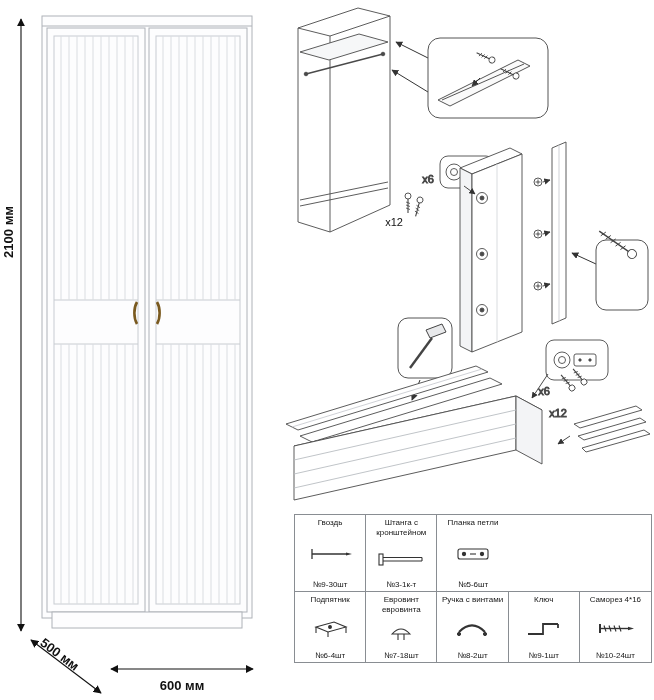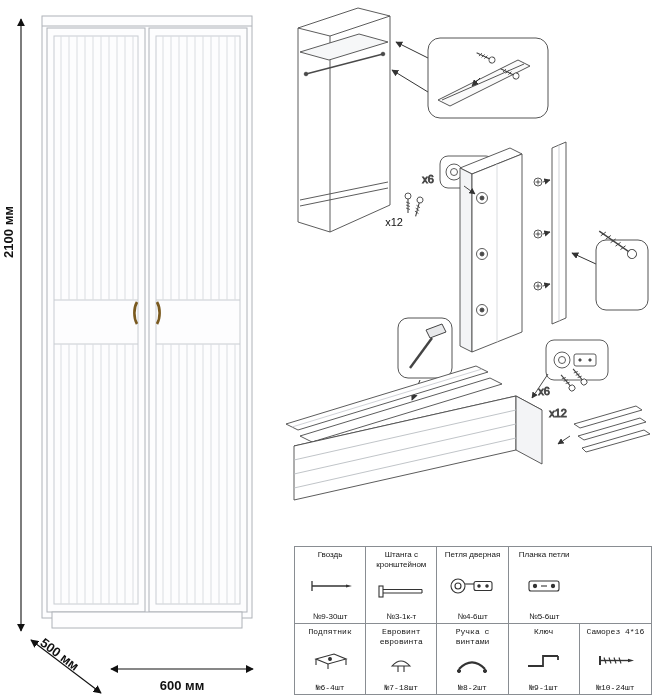--- a/index.html
+++ b/index.html
@@ -6,27 +6,27 @@
   .canvas{
     position:relative;width:654px;height:700px;background:#ffffff;
     font-family:"Liberation Sans",sans-serif;overflow:hidden;
   }
   svg{position:absolute;display:block;}
   svg text{font-family:"Liberation Sans",sans-serif;fill:#111;}
   .dim-label{font-size:13px;font-weight:bold;}
   .count-label{font-size:11px;}
   
   .parts-table{
-    position:absolute;left:294px;top:546px;width:356px;
+    position:absolute;left:294px;top:514px;width:356px;
     border:1px solid #898d92;background:#fff;
   }
   .pt-row{display:grid;grid-template-columns:repeat(5,1fr);}
   .pt-row.r1{border-bottom:1px solid #898d92;}
   .pt-row.r1 .pt-cell{height:76px;}
-  .pt-row.r2 .pt-cell{height:70px;font-family:Liberation Mono, monospace;}
+  .pt-row.r2 .pt-cell{height:70px;}
   .pt-cell{
     border-right:1px solid #898d92;display:flex;flex-direction:column;
     align-items:center;justify-content:space-between;padding:3px 1px 2px 1px;
     box-sizing:border-box;min-width:0;background:#fff;
   }
   .pt-cell:last-child{border-right:none;justify-content:space-between;}
   .pt-name{font-size:8px;line-height:1.2;text-align:center;color:#151515;}
   .pt-qty{font-size:8px;color:#151515;white-space:nowrap;}
   .pt-icon{flex:0 0 auto;}
   .pt-icon svg{position:static;}
@@ -254,36 +254,20 @@
             <rect x="6" y="7" width="4" height="11"></rect>
             <line x1="10" y1="10.5" x2="49" y2="10.5"></line>
                 <line x1="10" y1="14" x2="49" y2="14"></line>
             <line x1="49" y1="10.5" x2="49" y2="14"></line>
               </g>
             </svg>
         </div>
         <div class="pt-qty">№3-1к-т</div>
       </div>
 
-      <div class="pt-cell">
-        <div class="pt-name">Петля дверная</div>
-        <div class="pt-icon">
-          <svg width="56" height="24" viewBox="0 0 56 24">
-              <g stroke="#333" fill="#fff" stroke-width="1.1">
-            <circle cx="14" cy="12" r="7"></circle>
-                <circle cx="14" cy="12" r="3"></circle>
-            <rect x="30" y="7.5" width="18" height="9" rx="2"></rect>
-            <line x1="21" y1="10" x2="30" y2="10"></line>
-            <circle cx="35" cy="12" r="1.2" fill="#333"></circle>
-                <circle cx="43" cy="12" r="1.2" fill="#333"></circle>
-              </g>
-            </svg>
-        </div>
-        <div class="pt-qty">№4-6шт</div>
-      </div>
 
       <div class="pt-cell">
         <div class="pt-name">Планка петли</div>
         <div class="pt-icon">
           <svg width="56" height="24" viewBox="0 0 56 24">
               <g stroke="#333" fill="#fff" stroke-width="1.1">
             <rect x="13" y="7" width="30" height="10" rx="2"></rect>
             <circle cx="19" cy="12" r="1.6" fill="#333"></circle>
                 <circle cx="37" cy="12" r="1.6" fill="#333"></circle>
             <line x1="25" y1="12" x2="31" y2="12"></line>

